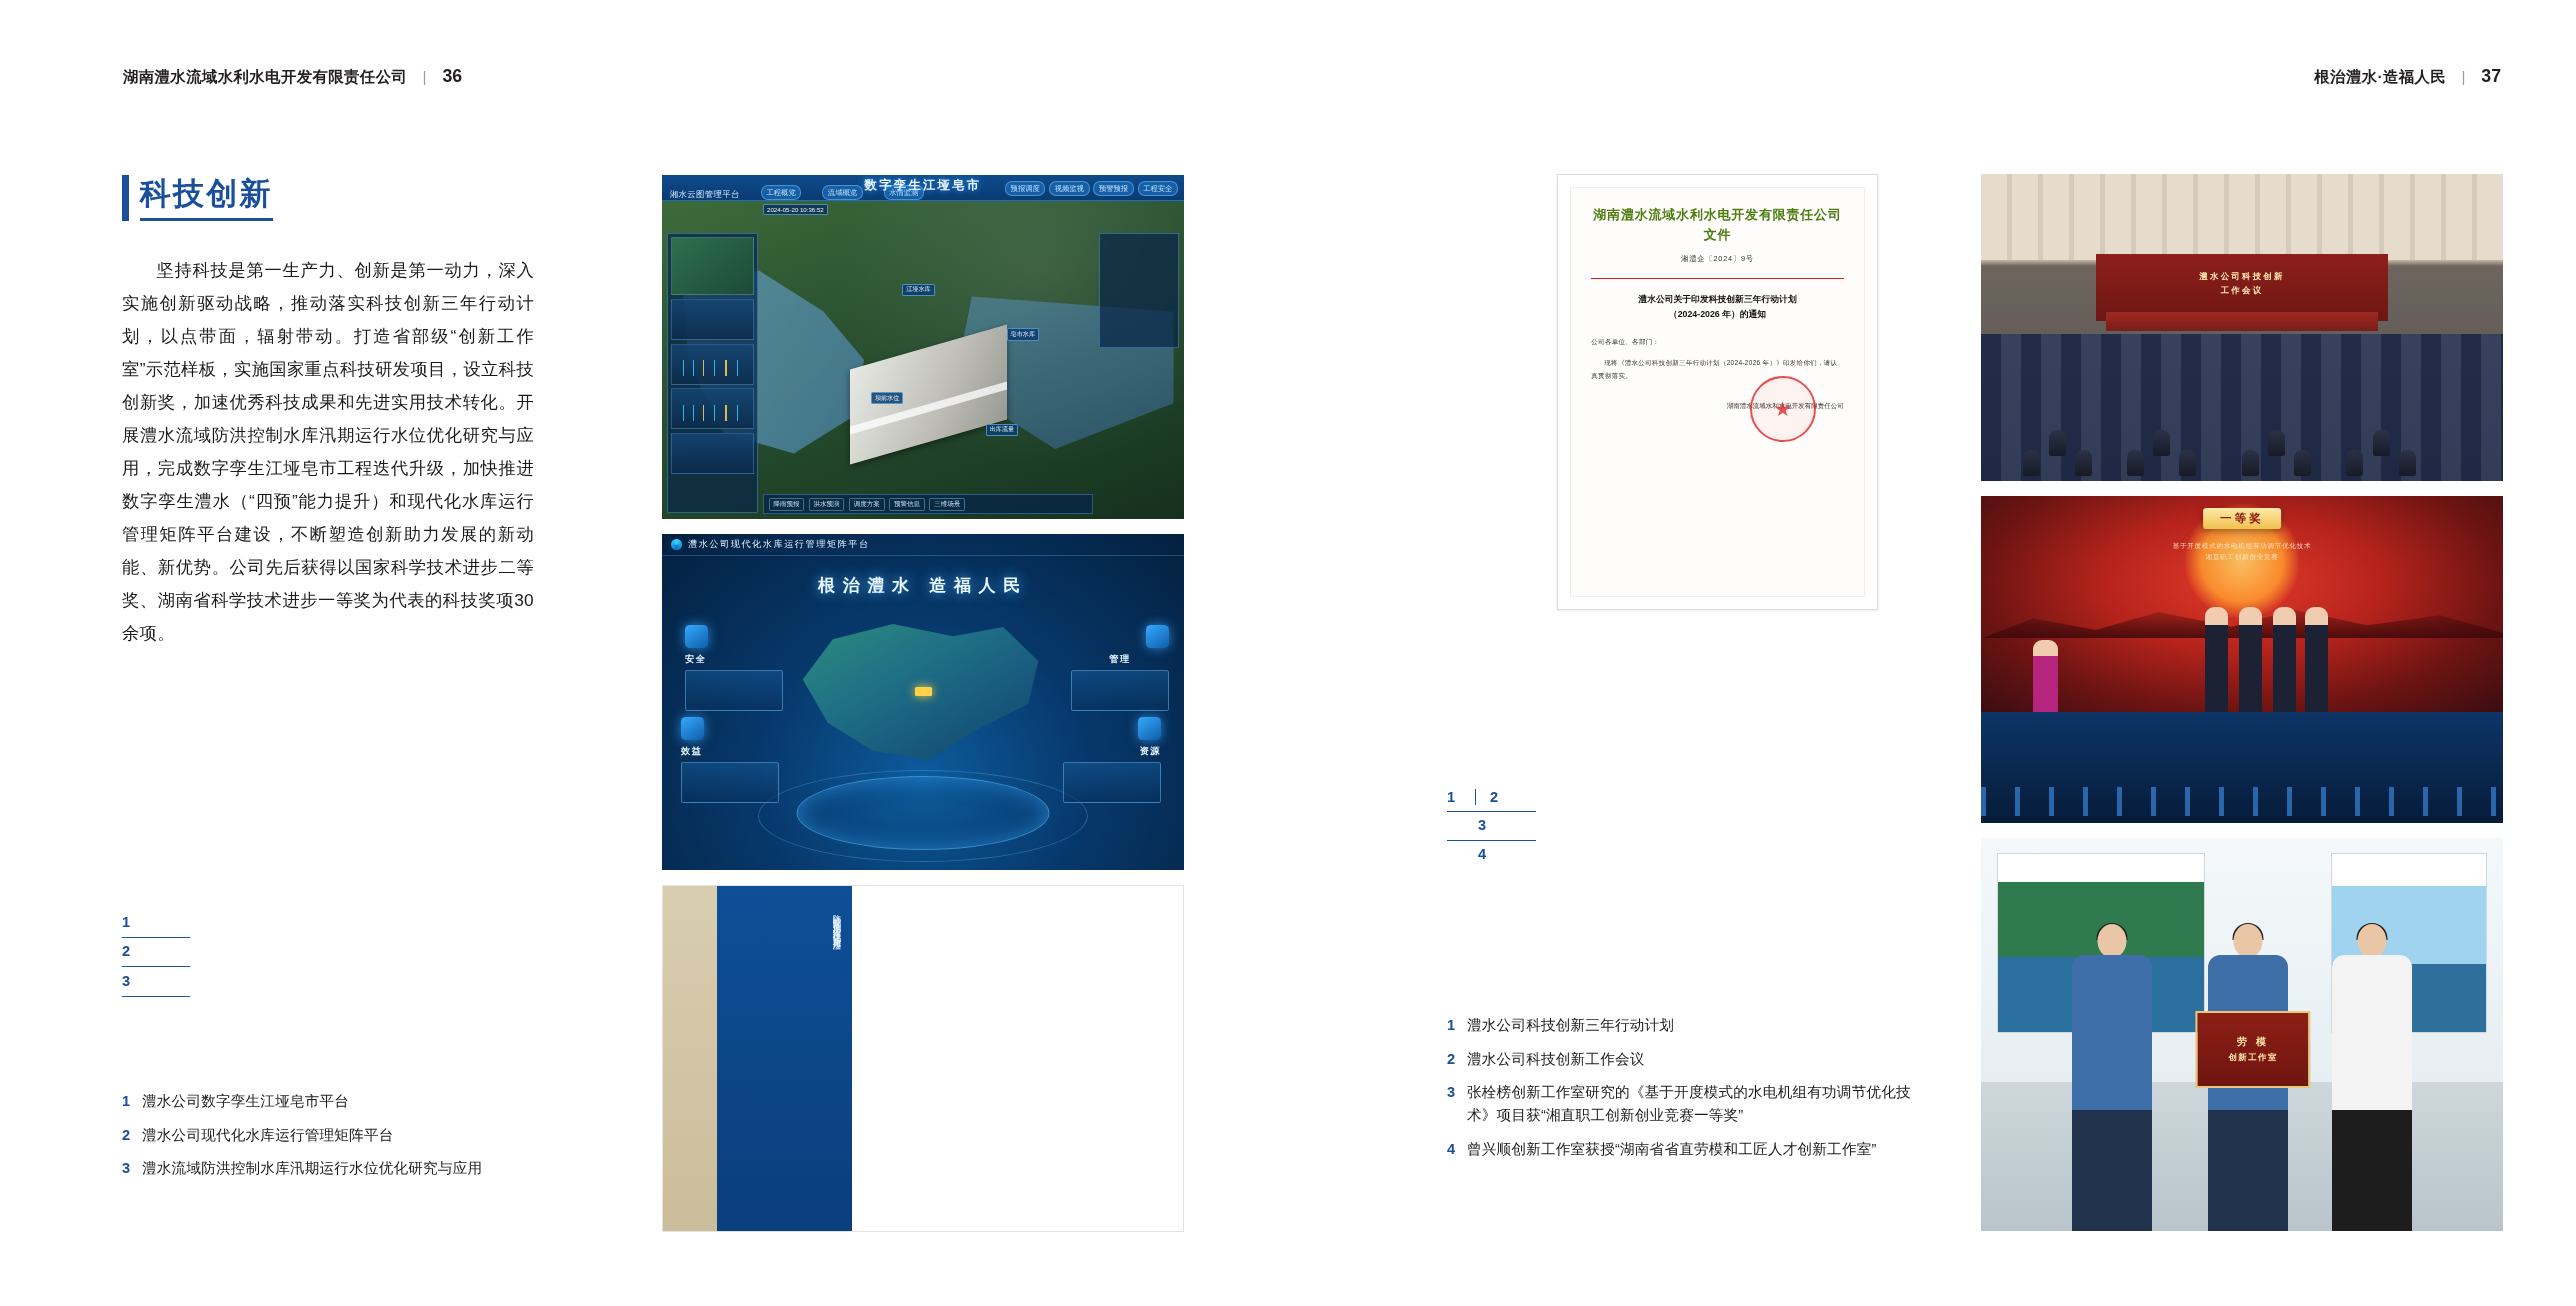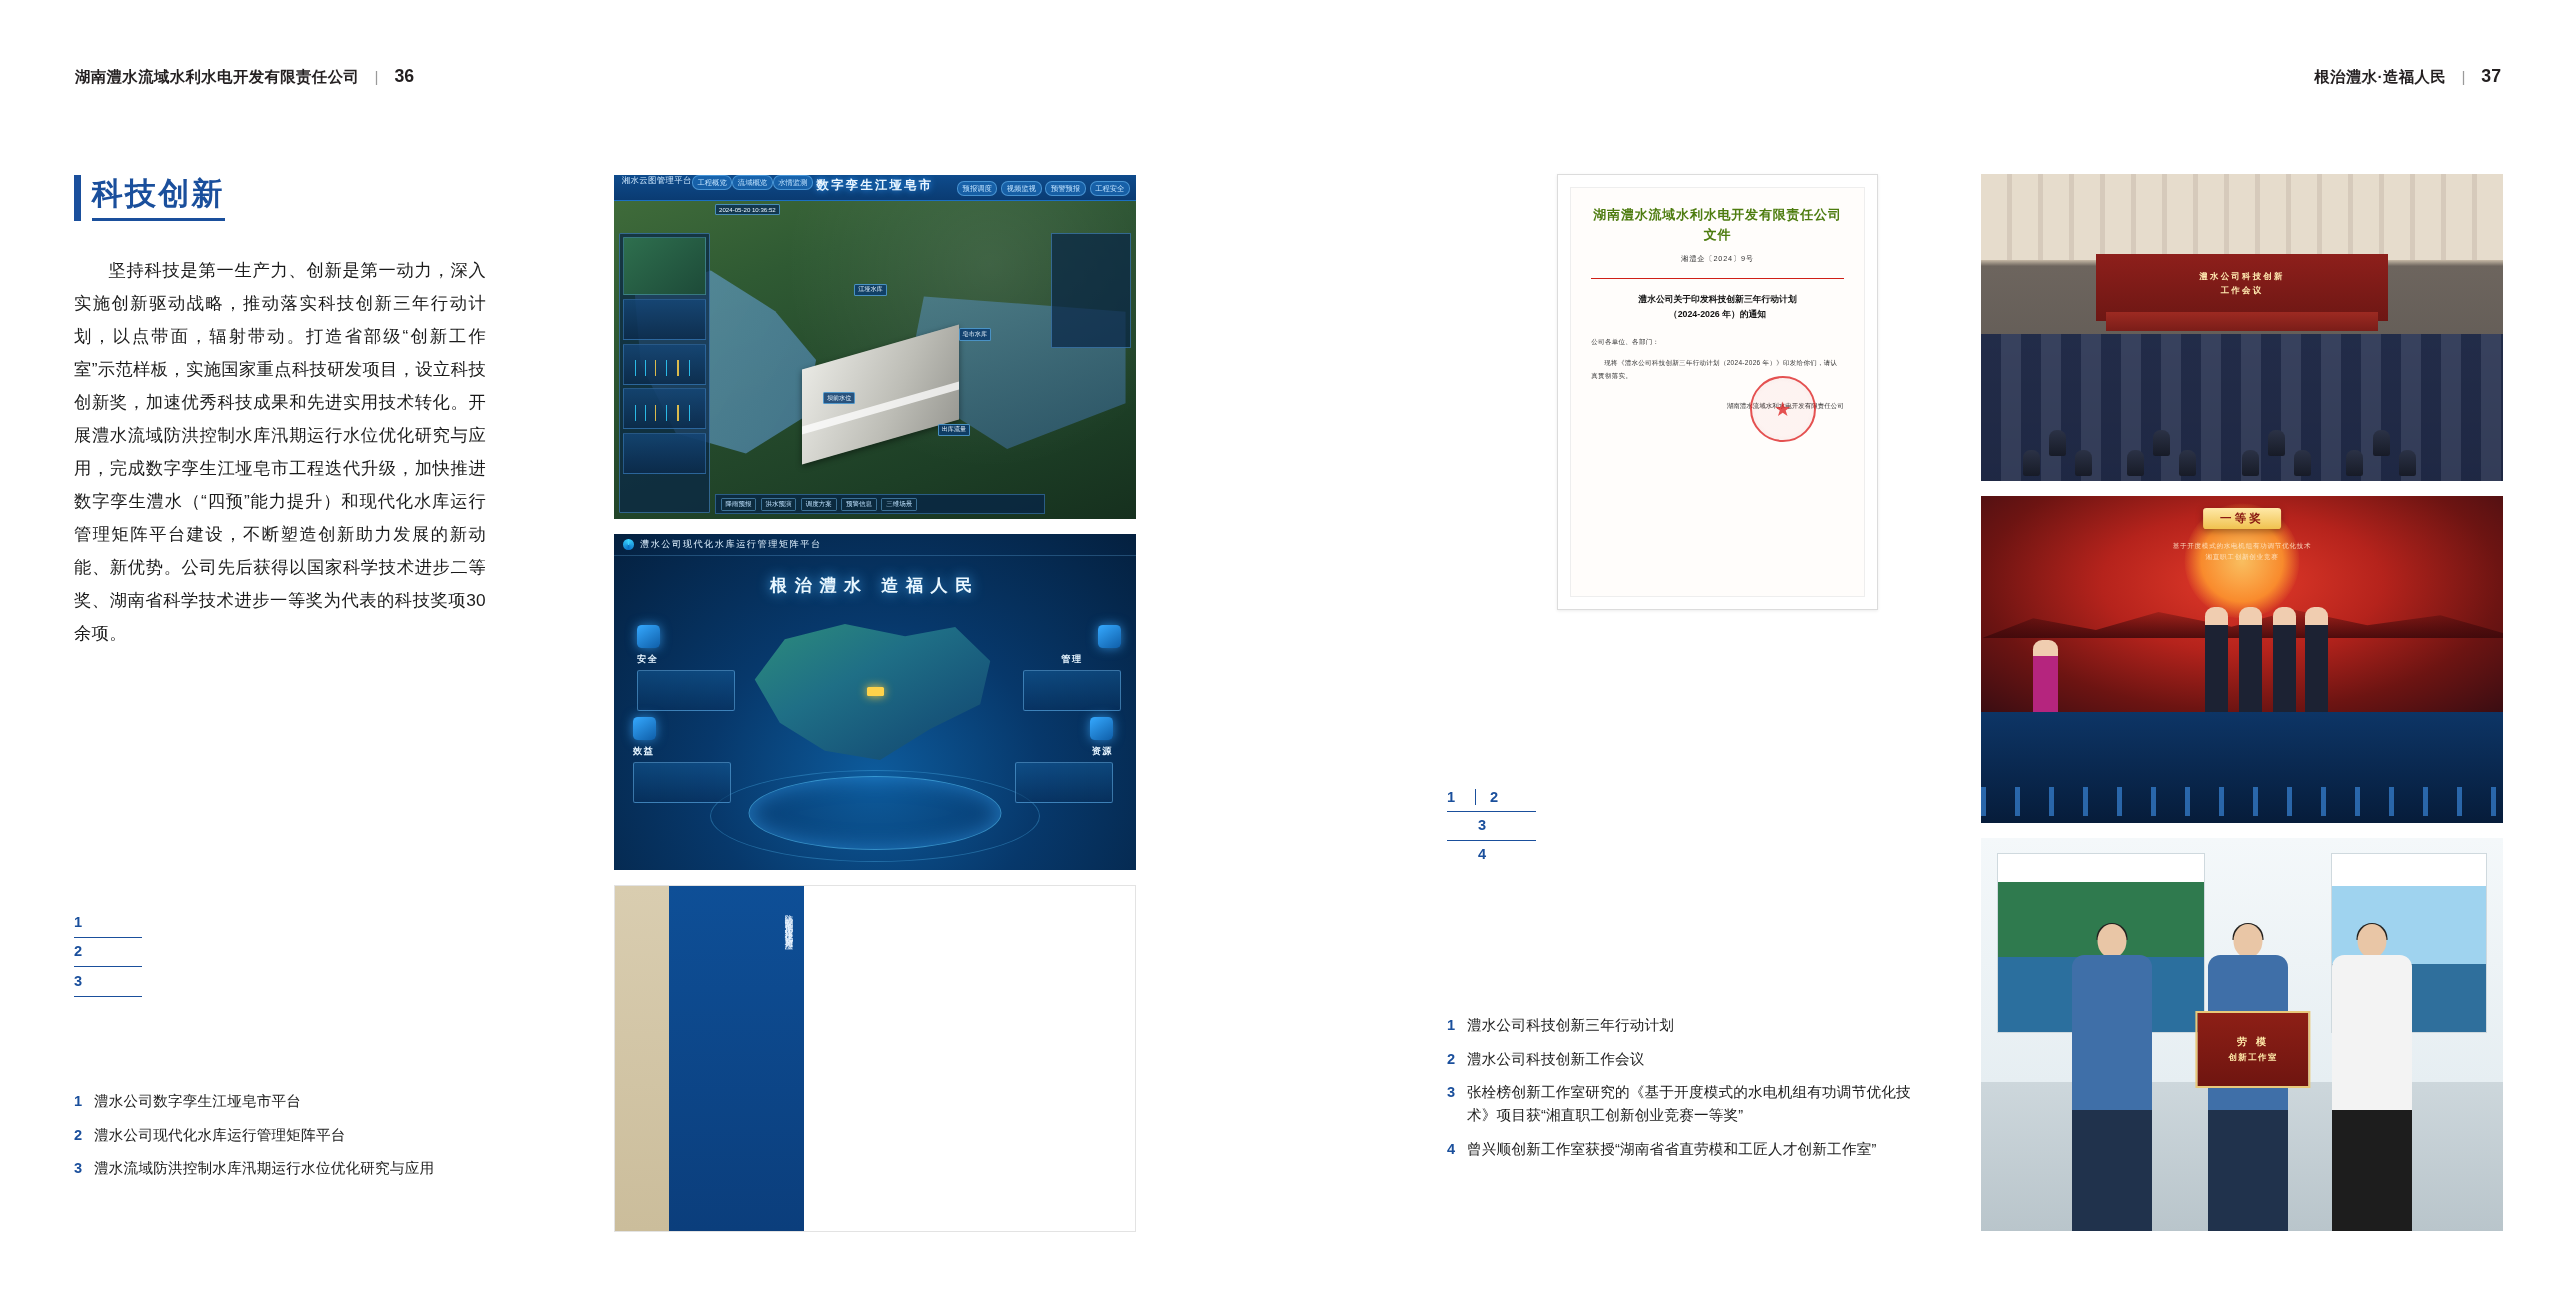--- a/index.html
+++ b/index.html
@@ -9,21 +9,21 @@
     height: 1306px;
     background: #ffffff;
     font-family: "Liberation Sans", sans-serif;
     overflow: hidden;
     position: relative;
   }
 
   
   .spread { position: absolute; inset: 0; display: flex; }
   .page { position: relative; height: 100%; }
-  .page-left { width: 1288px; }
+  .page-left { width: 1288px; margin-left: 48px; }
   .page-right { width: 1288px; }
 
   
   .runhead {
     position: absolute;
     top: 66px;
     font-size: 15.4px;
     color: #231f20;
     letter-spacing: 0.4px;
     white-space: nowrap;
@@ -132,21 +132,21 @@
 
   
   .fig { position: absolute; overflow: hidden; }
 
   
   .figA { left: 614px; top: 175px; width: 522px; height: 344px; background: #0a2a4a; }
   .figA .topbar {
     position: absolute; left: 0; top: 0; right: 0; height: 26px;
     background: linear-gradient(180deg,#0e4b8c 0%, #0a3b72 100%);
     border-bottom: 0.8px solid #1b6fc2;
-    display: flex; align-items: flex-start; padding: 0 7.7px; gap: 0;
+    display: flex; align-items: flex-end; padding: 0 7.7px; gap: 21px;
   }
   .figA .brand { color: #cfe9ff; font-size: 8.4px; letter-spacing: 0.4px; }
   .figA .tbtn {
     font-size: 7.3px; color: #bfe2ff; background: rgba(32,120,200,.55);
     border: 0.8px solid rgba(120,200,255,.5); border-radius: 7px; padding: 1.5px 4.6px;
   }
   .figA .centertitle {
     position: absolute; left: 50%; transform: translateX(-50%); top: 2.3px;
     font-size: 12.3px; font-weight: 700; color: #eaf6ff; letter-spacing: 2.3px;
     text-shadow: 0 0 7.7px #2e9bff;

